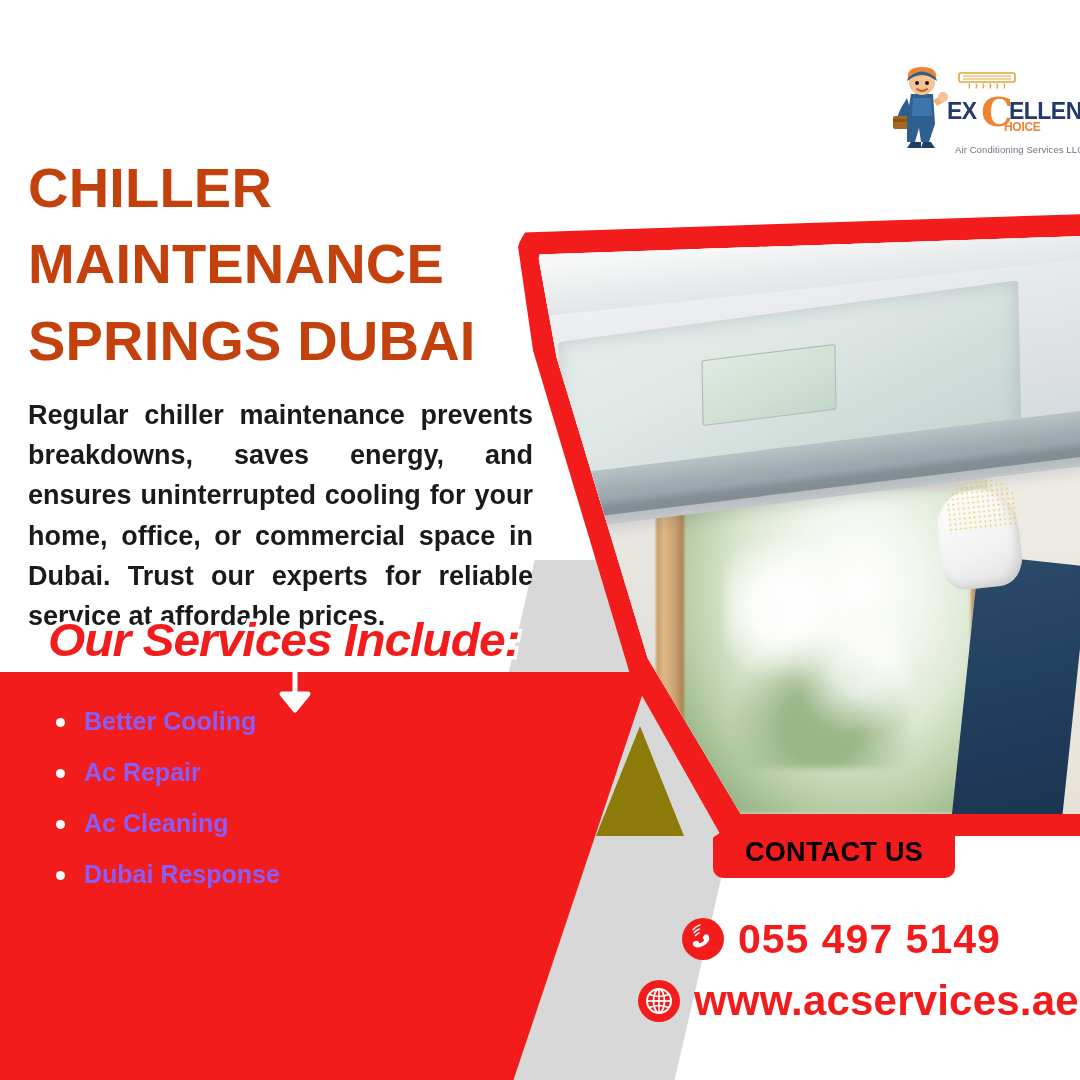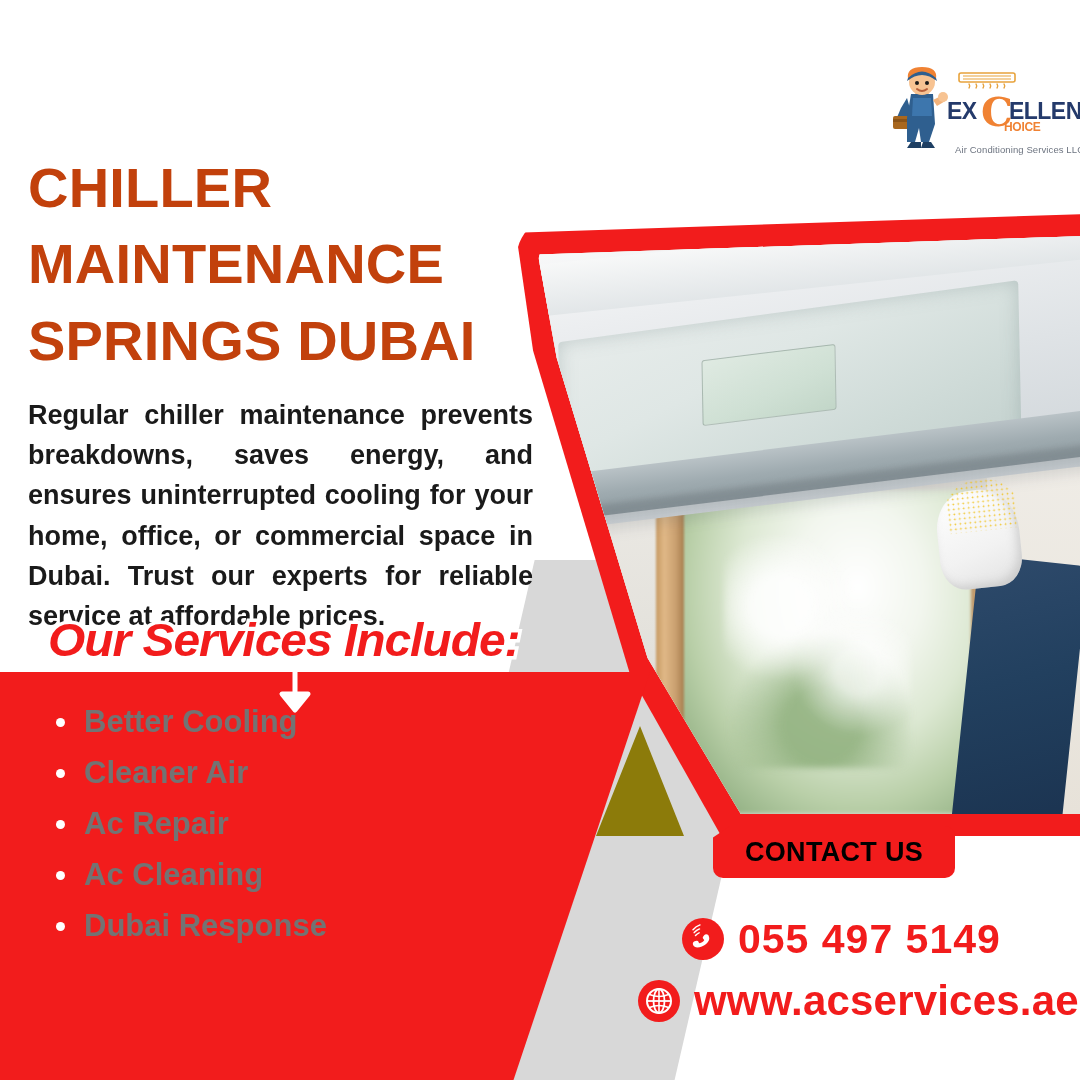--- a/index.html
+++ b/index.html
@@ -357,22 +357,22 @@
     position: absolute;
     left: 42px;
     top: 696px;
     width: 520px;
     margin: 0;
     padding: 0;
     list-style: none;
   }
   .services-list li {
     position: relative;
-    color: #737373;
-    font-size: 31px;
+    color: #8b5cf6;
+    font-size: 25px;
     font-weight: bold;
     line-height: 1;
     height: 51px;
     padding-left: 42px;
     display: flex;
     align-items: center;
     white-space: nowrap;
   }
   .services-list li::before {
     content: "";
@@ -495,21 +495,20 @@
   <div class="services-panel"></div>
   <div class="services-title-outer">Our Services Include:</div>
   <div class="services-title">Our Services Include:</div>
 
   <svg class="arrow-down" viewBox="0 0 34 52">
     <path d="M17 0 L17 36 M17 46 L4 30 L30 30 Z" stroke="#ffffff" stroke-width="5" fill="#ffffff" stroke-linejoin="round"></path>
   </svg>
 
   <ul class="services-list">
     <li>Better Cooling</li>
-    <li> Cleaner Air</li>
     <li> Ac Repair</li>
     <li>Ac Cleaning</li>
     <li>Dubai Response</li>
   </ul>
 
   <div class="contact-banner">
     <span>CONTACT US</span>
   </div>
 
   <div class="contact-rows">

